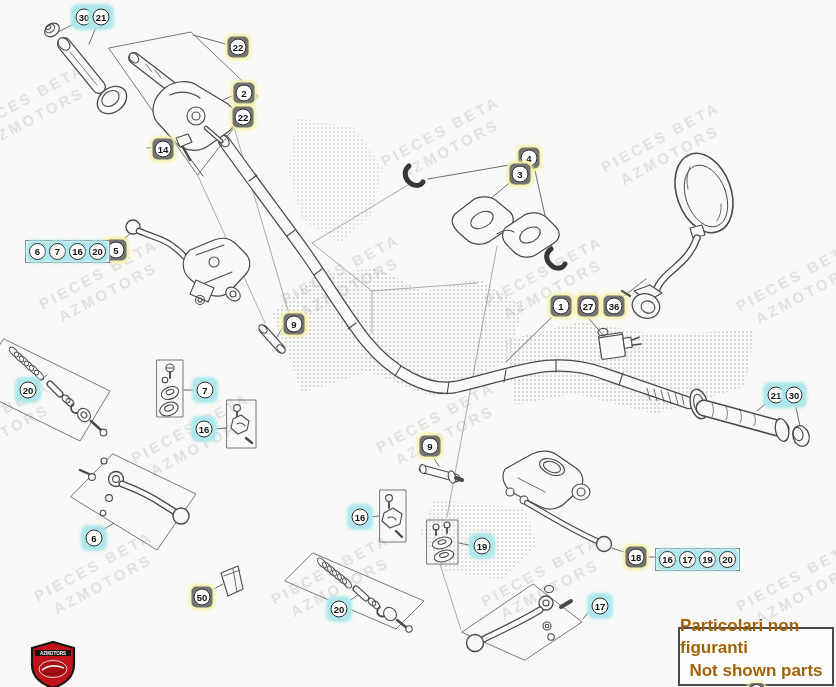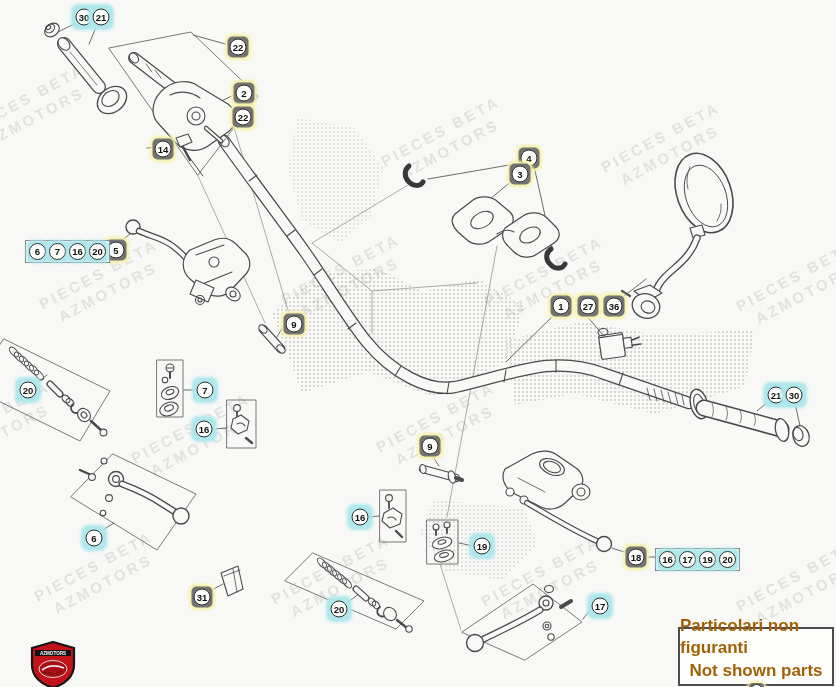--- a/index.html
+++ b/index.html
@@ -458,21 +458,21 @@
       <div class="halo highlight" style="left: 360px; top: 517px;">
         <span class="c-circle">16</span>
       </div>
       <div class="halo highlight" style="left: 482px; top: 546px;">
         <span class="c-circle">19</span>
       </div>
       <div class="halo highlight" style="left: 94px; top: 538px;">
         <span class="c-circle">6</span>
       </div>
       <div class="halo standard" style="left: 202px; top: 597px;">
-        <span class="c-circle">31</span>
+        <span class="c-circle">50</span>
       </div>
       <div class="halo highlight" style="left: 339px; top: 609px;">
         <span class="c-circle">20</span>
       </div>
       <div class="halo standard" style="left: 636px; top: 557px; text-align: right;">
         <span class="c-circle">18</span>
       </div>
       <div class="halo highlight" style="left: 600px; top: 606px;">
         <span class="c-circle">17</span>
       </div>

